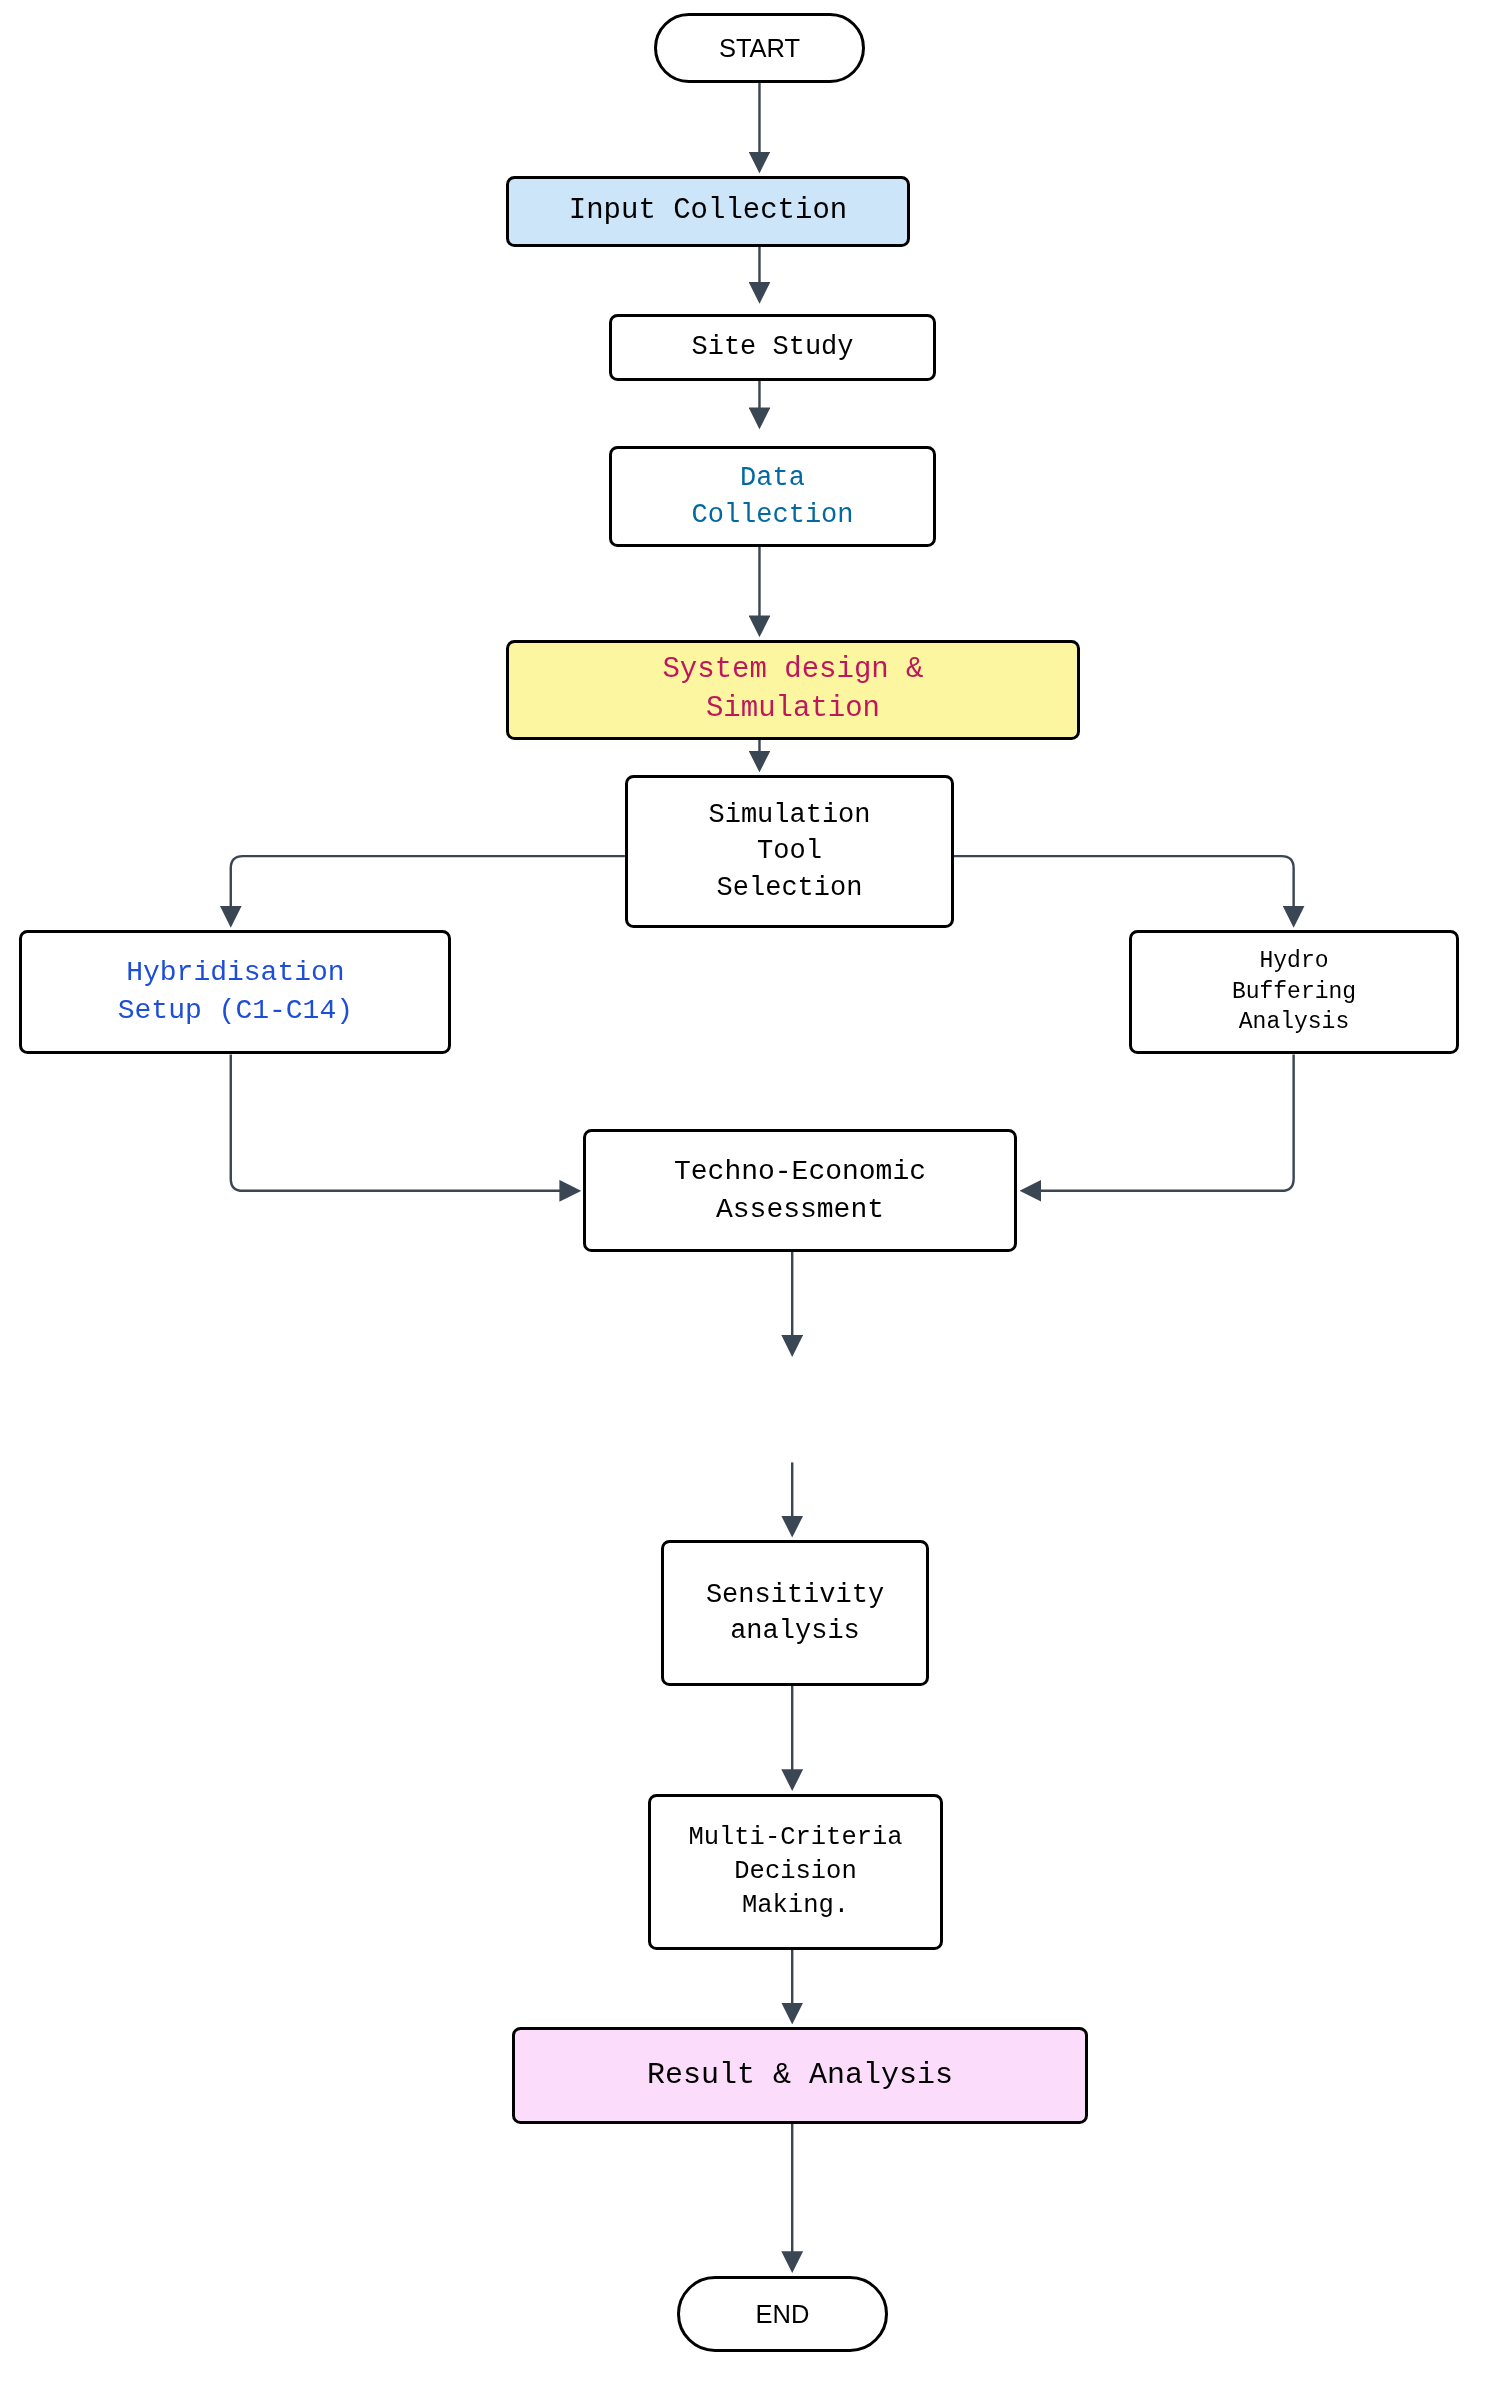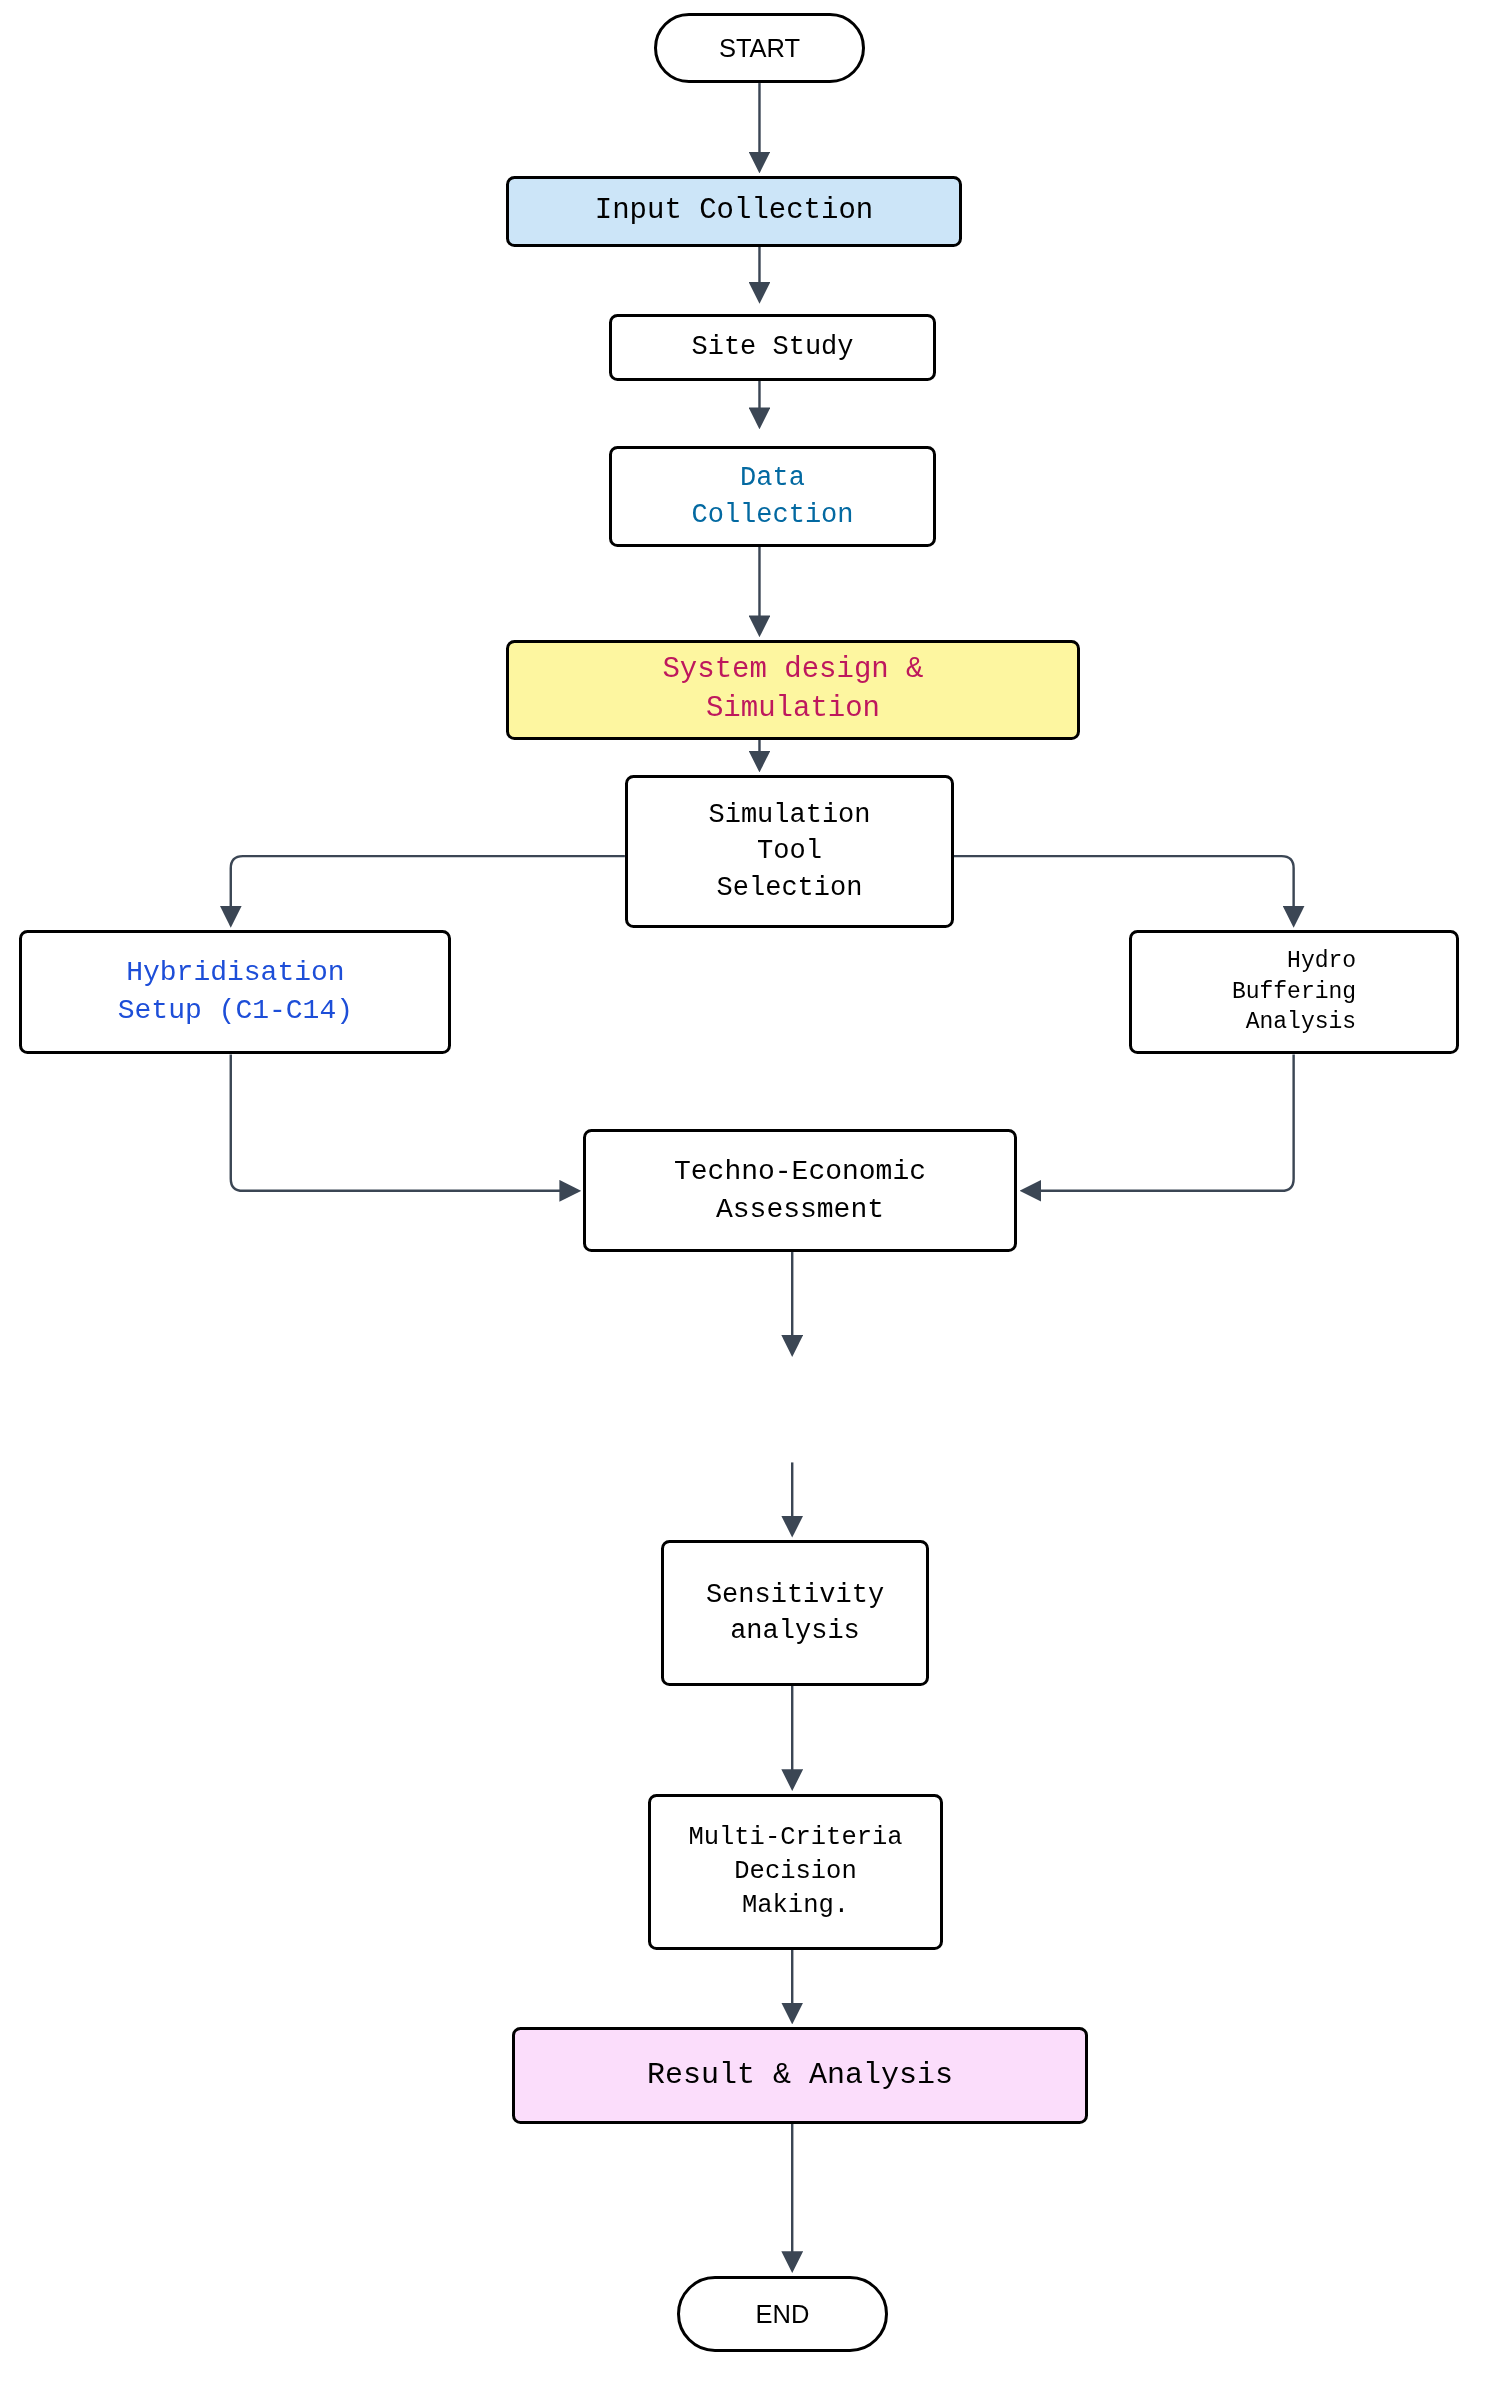--- a/index.html
+++ b/index.html
@@ -37,27 +37,27 @@
     background: #ffffff;
     color: #000000;
     font-family: "Liberation Mono", "DejaVu Sans Mono", monospace;
     line-height: 1.34;
     white-space: pre-line;
     z-index: 2;
   }
   .node.rounded-rect { border-radius: 8.5px; }
   .node.terminal { border-radius: 606px; font-family: "Liberation Sans", "DejaVu Sans", sans-serif; }
   .n-start  { left: 654px; top: 13.3px;   width: 211px;  height: 70px; font-size: 25.5px; }
-  .n-input  { left: 506px;  top: 176px;  width: 456px;  height: 71px; font-size: 29px; }
+  .n-input  { left: 506px;  top: 176px;  width: 404px;  height: 71px; font-size: 29px; }
   .n-site   { left: 609px; top: 314px;  width: 327px;  height: 67px; font-size: 27px; }
   .n-data   { left: 609px; top: 432px;  width: 327px;  height: 101px; font-size: 27px; }
   .n-sysdes { left: 506px;  top: 640px; width: 574px;  height: 100px; font-size: 29px; }
   .n-simtool{ left: 625px; top: 775px; width: 329px;  height: 153px; font-size: 27px; }
   .n-hybrid { left: 19.4px;   top: 930px; width: 432px;  height: 124px; font-size: 28px; }
-  .n-hydro  { left: 1129px; top: 930px; width: 330px;  height: 124px; font-size: 23px; text-align: right; }
+  .n-hydro  { left: 1129px; top: 930px; width: 330px;  height: 124px; font-size: 23px; }
   .n-techno { left: 583px;  top: 1129px; width: 434px;  height: 123px; font-size: 28px; }
   .n-eval   { left: 506px;  top: 1360px; width: 572px;  height: 103px; font-size: 29px; }
   .n-sens   { left: 661px; top: 1540px; width: 268px;  height: 146px; font-size: 27px; }
   .n-mcdm   { left: 648px; top: 1794px; width: 295px;  height: 156px; font-size: 25.5px; }
   .n-result { left: 512px;  top: 2027px; width: 576px;  height: 97px; font-size: 30px; }
   .n-end    { left: 677px; top: 2276px; width: 211px;  height: 76px; font-size: 25.5px; }
 </style>
 </head>
 <body>
 

